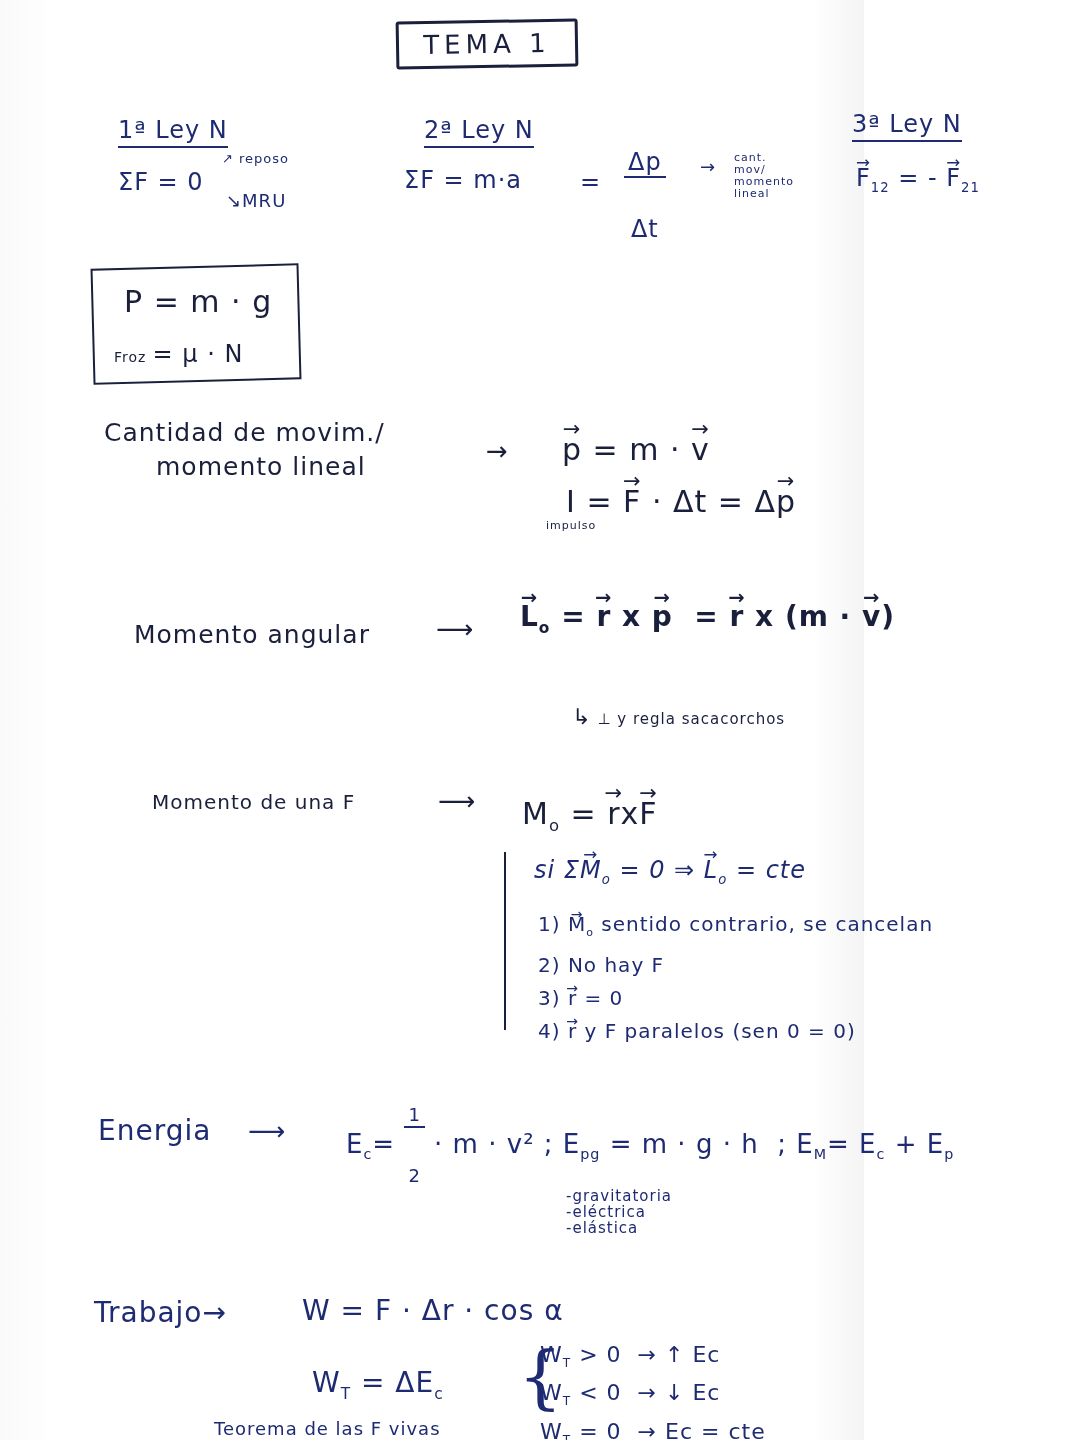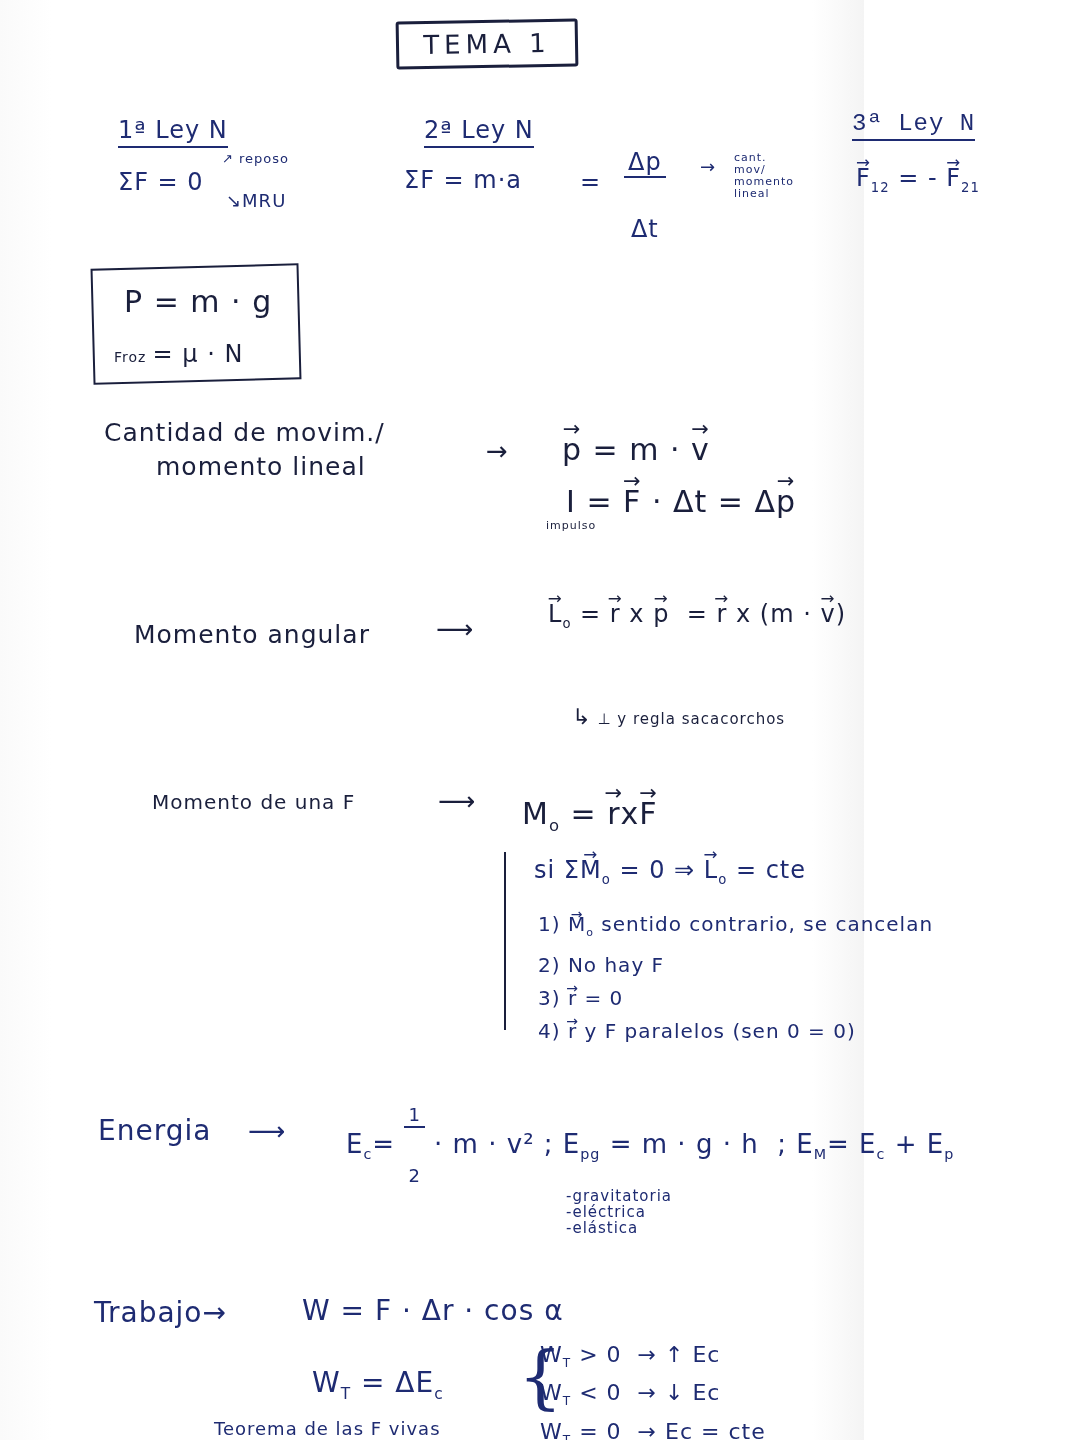--- a/index.html
+++ b/index.html
@@ -104,21 +104,21 @@
     </span>
   </div>
   <div class="abs hand ink" style="left:700px; top:156px; font-size:18px;">→</div>
   <div class="abs hand ink tiny" style="left:734px; top:152px;">
     <div>cant.</div>
     <div>mov/</div>
     <div>momento</div>
     <div>lineal</div>
   </div>
 
-  <div class="abs hand ink heading underline" style="left:852px; top:110px;font-family:Liberation Mono, monospace;">3ª Ley N</div>
+  <div class="abs hand ink heading underline" style="left:852px; top:110px;">3ª Ley N</div>
   <div class="abs hand ink eq" style="left:856px; top:164px;">
     <span class="vec">F</span><sub>12</sub>
     <span>= -</span>
     <span class="vec">F</span><sub>21</sub>
   </div>
 
   <div class="box" style="left:92px; top:266px; width:204px; height:112px;"></div>
   <div class="abs hand ink-dark" style="left:124px; top:284px; font-size:30px;">P = m · g</div>
   <div class="abs hand ink-dark" style="left:114px; top:340px;">
     <span style="font-size:14px;">Froz</span>
@@ -136,21 +136,21 @@
   <div class="abs hand ink-dark" style="left:566px; top:484px; font-size:30px;">
     <span>I</span>
     <span>=</span>
     <span class="vec">F</span>
     <span>· Δt = Δ</span><span class="vec">p</span>
   </div>
   <div class="abs hand ink-dark tiny" style="left:546px; top:520px;">impulso</div>
 
   <div class="abs hand label-section" style="left:134px; top:620px;">Momento angular</div>
   <div class="abs hand ink-dark arrow" style="left:436px; top:614px;">⟶</div>
-  <div class="abs hand ink-dark" style="left:548px; top:600px; font-size:24px;">
+  <div class="abs hand ink-dark" style="left:520px; top:600px; font-size:28px;font-weight:bold;">
     <span class="vec">L</span><sub>o</sub>
     <span>=</span>
     <span class="vec">r</span>
     <span>x</span>
     <span class="vec">p</span>
     &nbsp;<span>=</span>
     <span class="vec">r</span>
     <span>x (m ·</span>
     <span class="vec">v</span><span>)</span>
   </div>
@@ -161,21 +161,21 @@
 
   <div class="abs hand ink-dark" style="left:152px; top:790px; font-size:20px;">Momento de una F</div>
   <div class="abs hand ink-dark arrow" style="left:438px; top:786px;">⟶</div>
   <div class="abs hand ink-dark" style="left:522px; top:796px; font-size:30px;">
     <span>M</span><sub>o</sub>
     <span>=</span>
     <span class="vec">r</span><span>x</span><span class="vec">F</span>
   </div>
 
   <div class="brace-line" style="left:504px; top:852px; height:178px;"></div>
-  <div class="abs hand ink" style="left:534px; top:856px; font-size:24px;">
+  <div class="abs hand ink" style="left:534px; top:856px; font-size:24px;font-style:italic;">
     <span>si Σ</span><span class="vec">M</span><sub>o</sub>
     <span>= 0   ⇒</span>
     <span class="vec">L</span><sub>o</sub>
     <span>= cte</span>
   </div>
   <div class="abs hand ink" style="left:538px; top:908px; font-size:20px; line-height:33px;">
     <div>
       <span>1)</span>
       <span class="vec">M</span><sub>o</sub>
       <span>sentido contrario, se cancelan</span>

